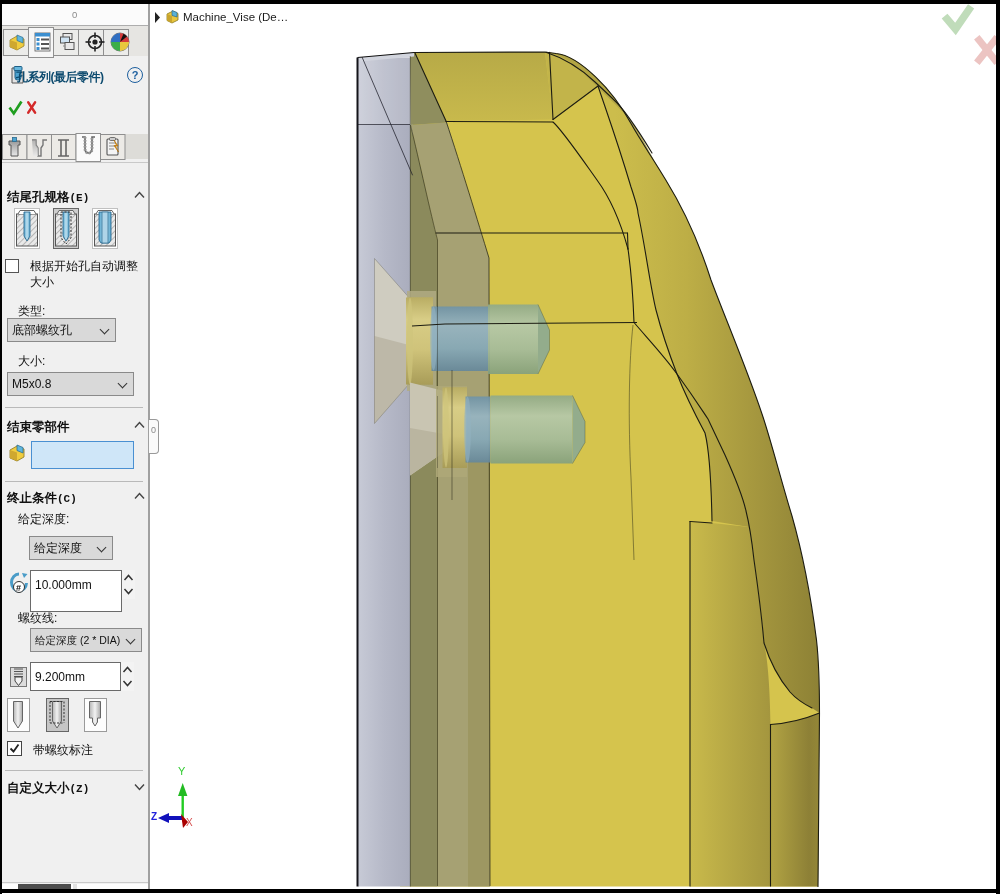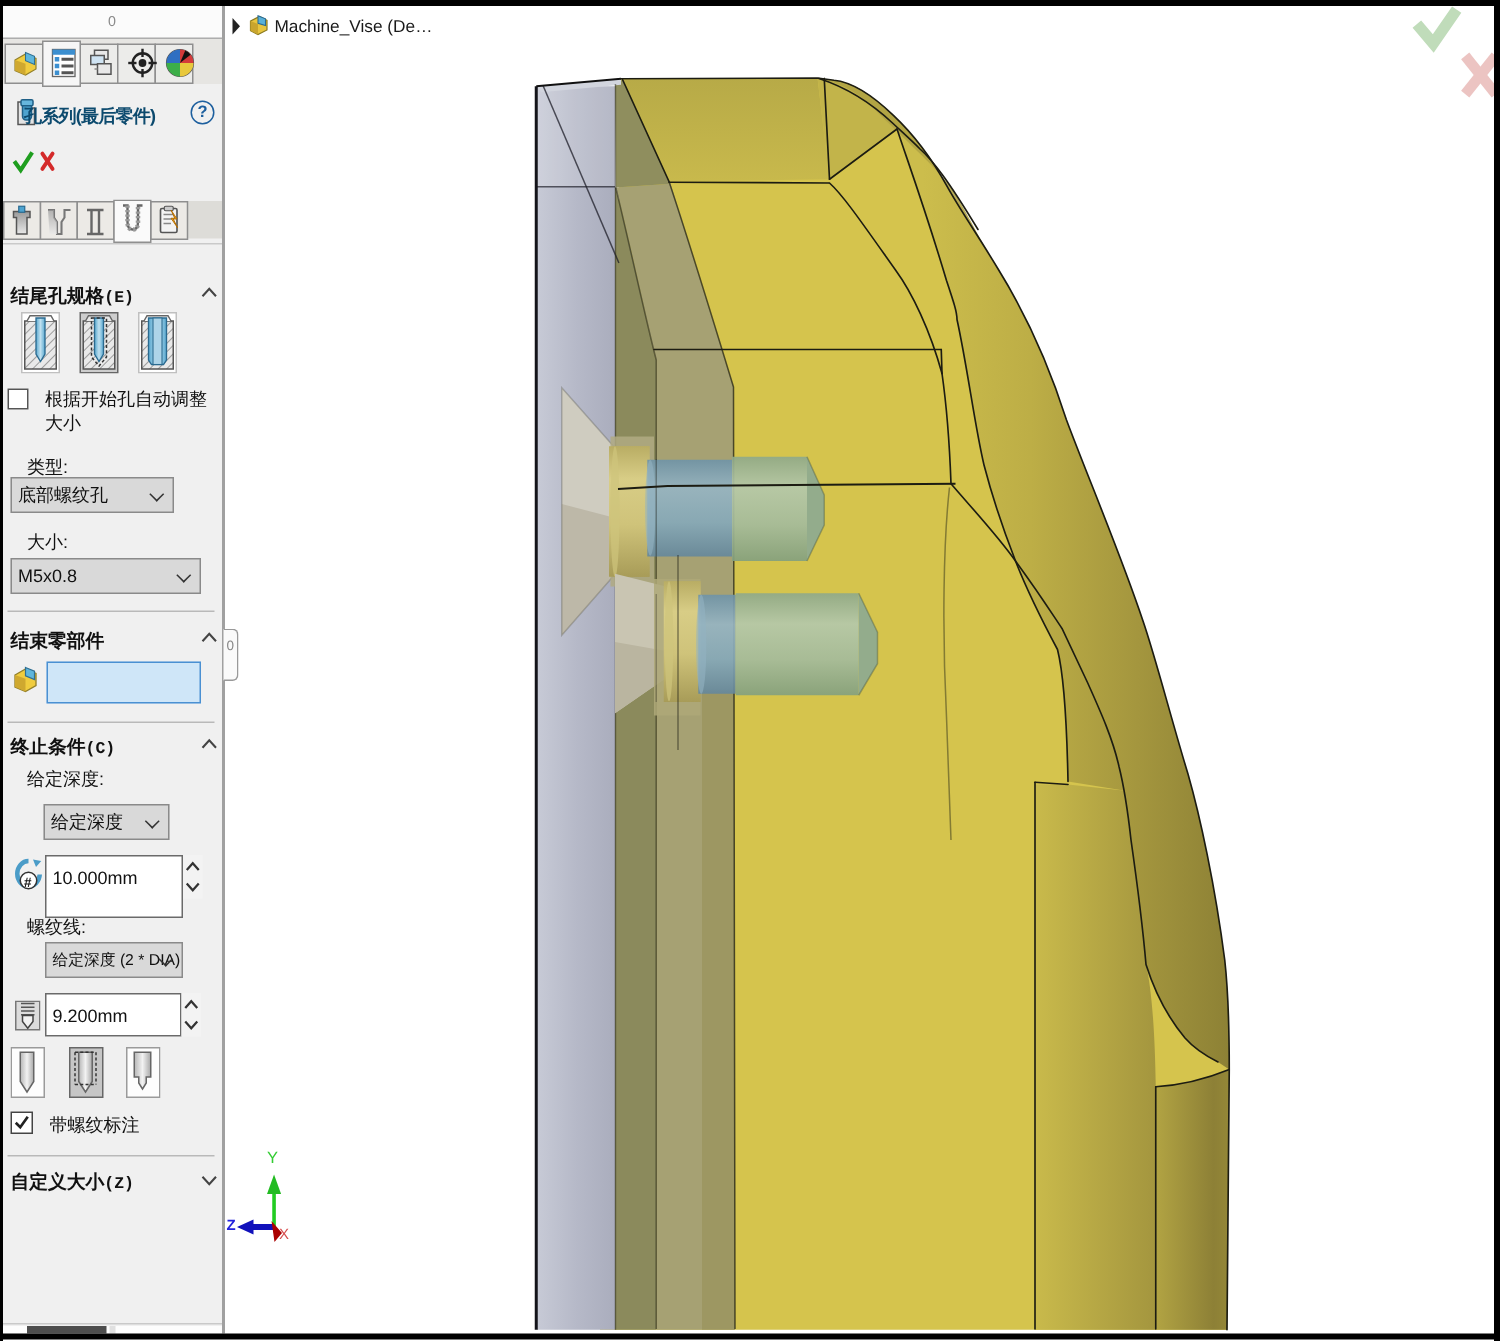--- a/index.html
+++ b/index.html
@@ -391,21 +391,21 @@
   <circle cx="9" cy="15" r="5.5" fill="#fff" stroke="#333" stroke-width="1"></circle>
   <text x="6" y="19" font-size="9" fill="#111" font-weight="bold">#</text>
  </svg>
  <div class="spin" style="left:30px;top:570px;width:92px;height:42px;line-height:28px;padding-left:4px">10.000mm</div>
  <div class="abs" style="left:122px;top:570px;width:13px;height:29px;background:#f3f3f3"></div>
  <svg class="abs" style="left:123px;top:574px" width="11" height="22">
       <path d="M1.5,6 L5.5,1.5 L9.5,6" fill="none" stroke="#333" stroke-width="1.5"></path>
       <path d="M1.5,15 L5.5,19.5 L9.5,15" fill="none" stroke="#333" stroke-width="1.5"></path>
     </svg>
  <div class="lbl" style="top:610px">螺纹线:</div>
- <div class="combo" style="left:30px;top:628px;width:92px;font-size:10.5px">给定深度 (2 * DIA)<span class="cv"></span></div>
+ <div class="combo" style="left:30px;top:628px;width:112px;font-size:10.5px">给定深度 (2 * DIA)<span class="cv"></span></div>
 
  <svg class="abs" style="left:10px;top:667px" width="17" height="23" viewBox="0 0 17 23">
   <rect x="0.5" y="0.5" width="16" height="19" fill="#dcdcdc" stroke="#777"></rect>
   <path d="M4,2 L13,2 M4,4.5 L13,4.5 M4,7 L13,7 M4,9.5 L13,9.5" stroke="#555" stroke-width="1"></path>
   <path d="M5,10 L12,10 L12,14 L8.5,18.5 L5,14 Z" fill="#f2f2f2" stroke="#444" stroke-width="1"></path>
  </svg>
  <div class="spin" style="left:30px;top:662px;width:91px;height:29px;line-height:28px;padding-left:4px">9.200mm</div>
  <div class="abs" style="left:121px;top:662px;width:13px;height:29px;background:#f3f3f3"></div>
  <svg class="abs" style="left:122px;top:666px" width="11" height="22">
       <path d="M1.5,6 L5.5,1.5 L9.5,6" fill="none" stroke="#333" stroke-width="1.5"></path>

